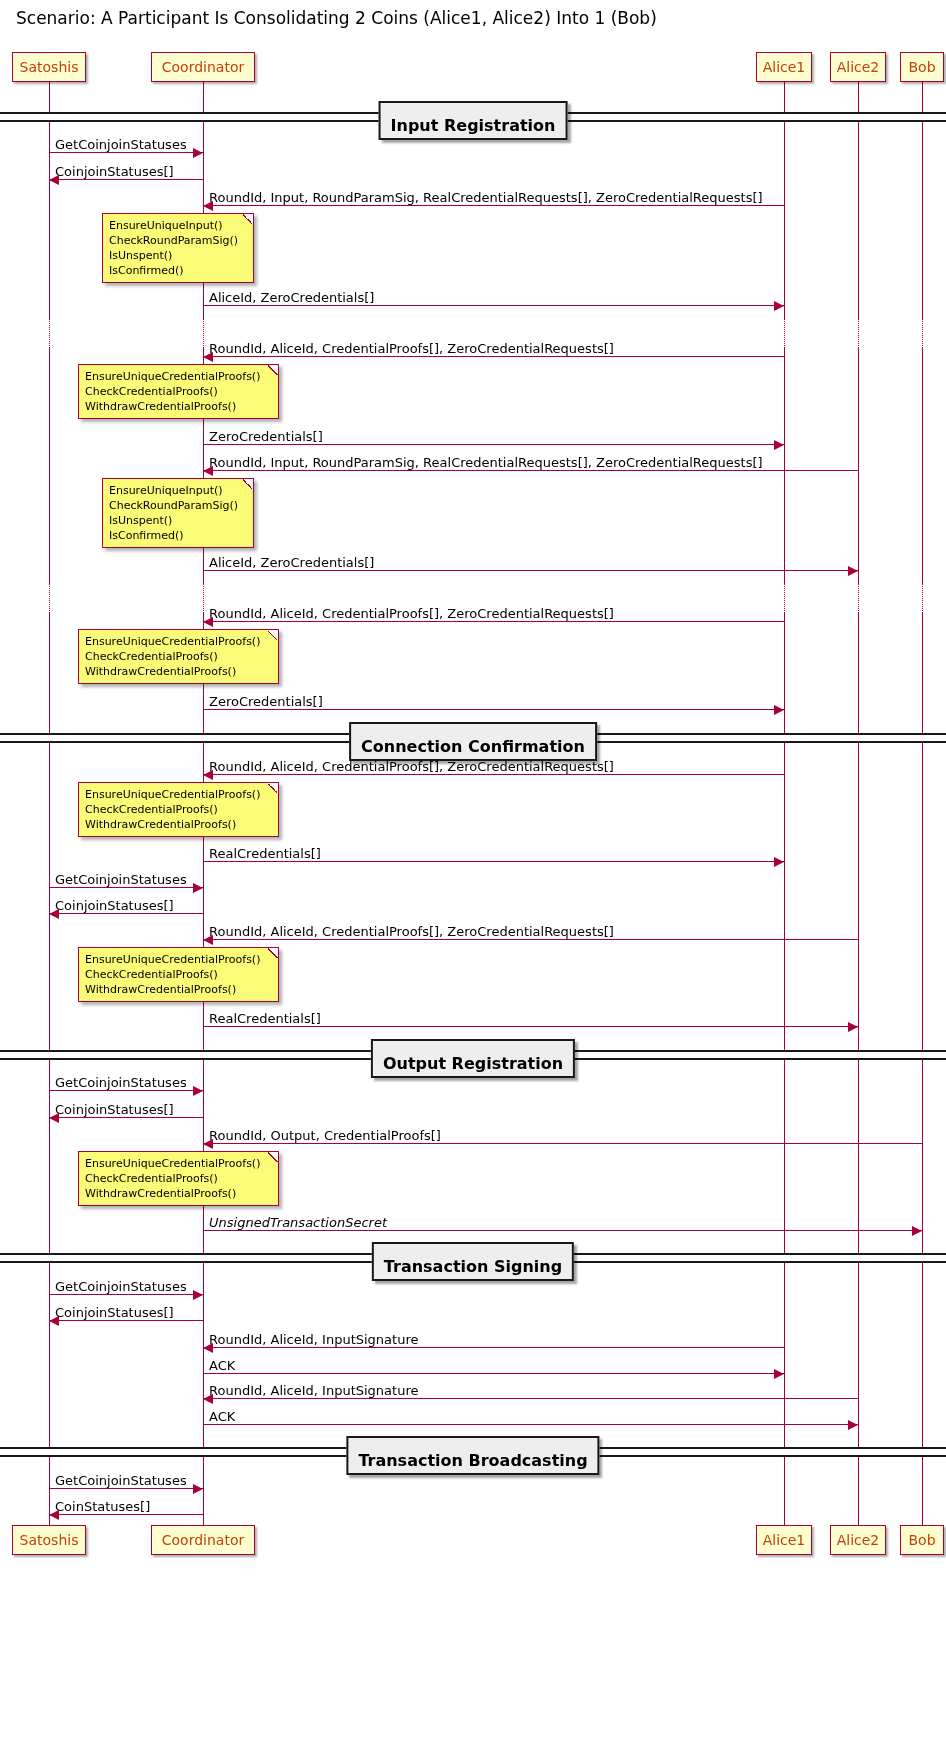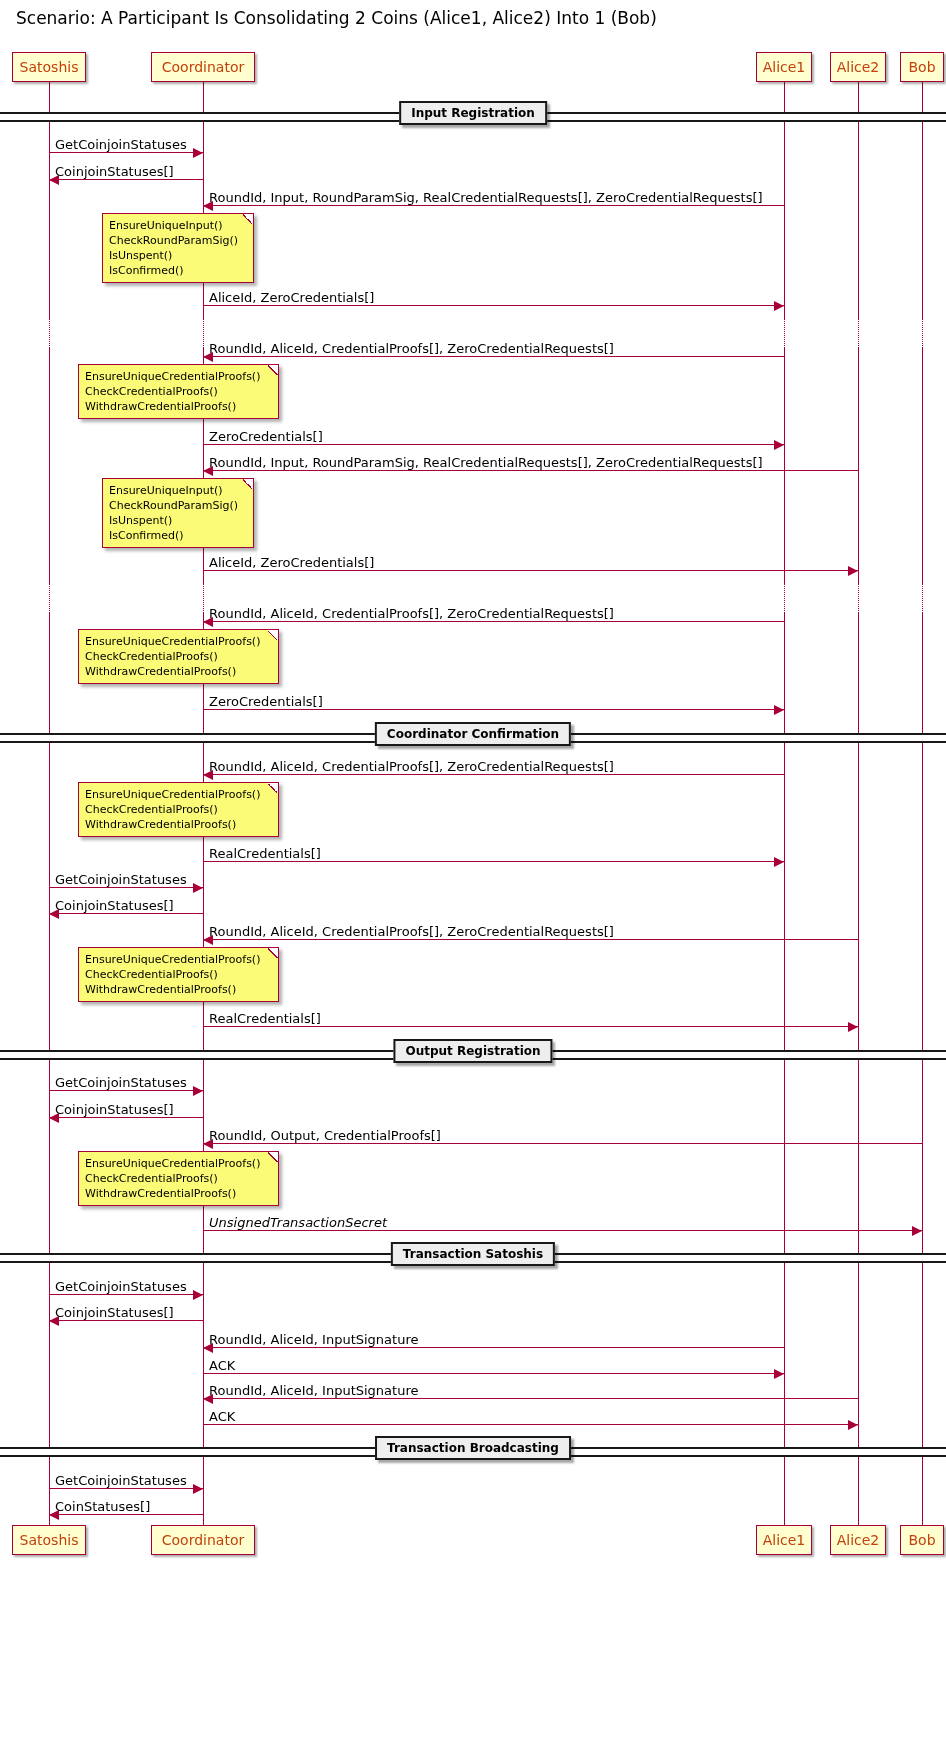--- a/index.html
+++ b/index.html
@@ -64,22 +64,22 @@
   .divider{position:absolute;left:0;width:946px;height:6px;}
   .divider .bar{
     position:absolute;left:0;top:0;width:946px;height:6px;
     border-top:2px solid #181818;border-bottom:2px solid #181818;
     background:#fff;
   }
   .divider .tag{
     position:absolute;top:-11px;left:50%;transform:translateX(-50%);
     background:#EEEEEE;border:2px solid #181818;
     box-shadow:3px 3px 2px rgba(0,0,0,.35);
-    font-size:12px;font-weight:bold;color:#000;
-    padding:3px 10px 3px 10px;white-space:nowrap;
+    font-size:16px;font-weight:bold;color:#000;
+    padding:13px 10px 3px 10px;white-space:nowrap;
   }
 </style>
 </head>
 <body>
 
 <div id="diagram">
   <div class="title">Scenario: A Participant Is Consolidating 2 Coins (Alice1, Alice2) Into 1 (Bob)</div>
   <div id="layers">
       <div class="lifeline" style="left: 49px; top: 82px; height: 236px;"></div>
       <div class="lifeline dotted" style="left: 49px; top: 318px; height: 30px;"></div>
@@ -135,29 +135,29 @@
       </div>
       <div class="pbox" style="left: 900px; top: 1525px; width: 44px; height: 30px;">
         <span>Bob</span>
       </div>
       <div class="divider" style="top: 112px;">
         <div class="bar"></div>
         <div class="tag">Input Registration</div>
       </div>
       <div class="divider" style="top: 733px;">
         <div class="bar"></div>
-        <div class="tag">Coordinator Confirmation</div>
+        <div class="tag">Connection Confirmation</div>
       </div>
       <div class="divider" style="top: 1050px;">
         <div class="bar"></div>
         <div class="tag">Output Registration</div>
       </div>
       <div class="divider" style="top: 1253px;">
         <div class="bar"></div>
-        <div class="tag">Transaction Satoshis</div>
+        <div class="tag">Transaction Signing</div>
       </div>
       <div class="divider" style="top: 1447px;">
         <div class="bar"></div>
         <div class="tag">Transaction Broadcasting</div>
       </div>
       <div class="msg" style="left: 49px; top: 152px; width: 154px;"></div>
       <div class="arrowR" style="left: 193px; top: 148px;"></div>
       <div class="mlabel" style="left: 55px; top: 137px;">GetCoinjoinStatuses</div>
       <div class="msg" style="left: 49px; top: 179px; width: 154px;"></div>
       <div class="arrowL" style="left: 49px; top: 175px;"></div>

